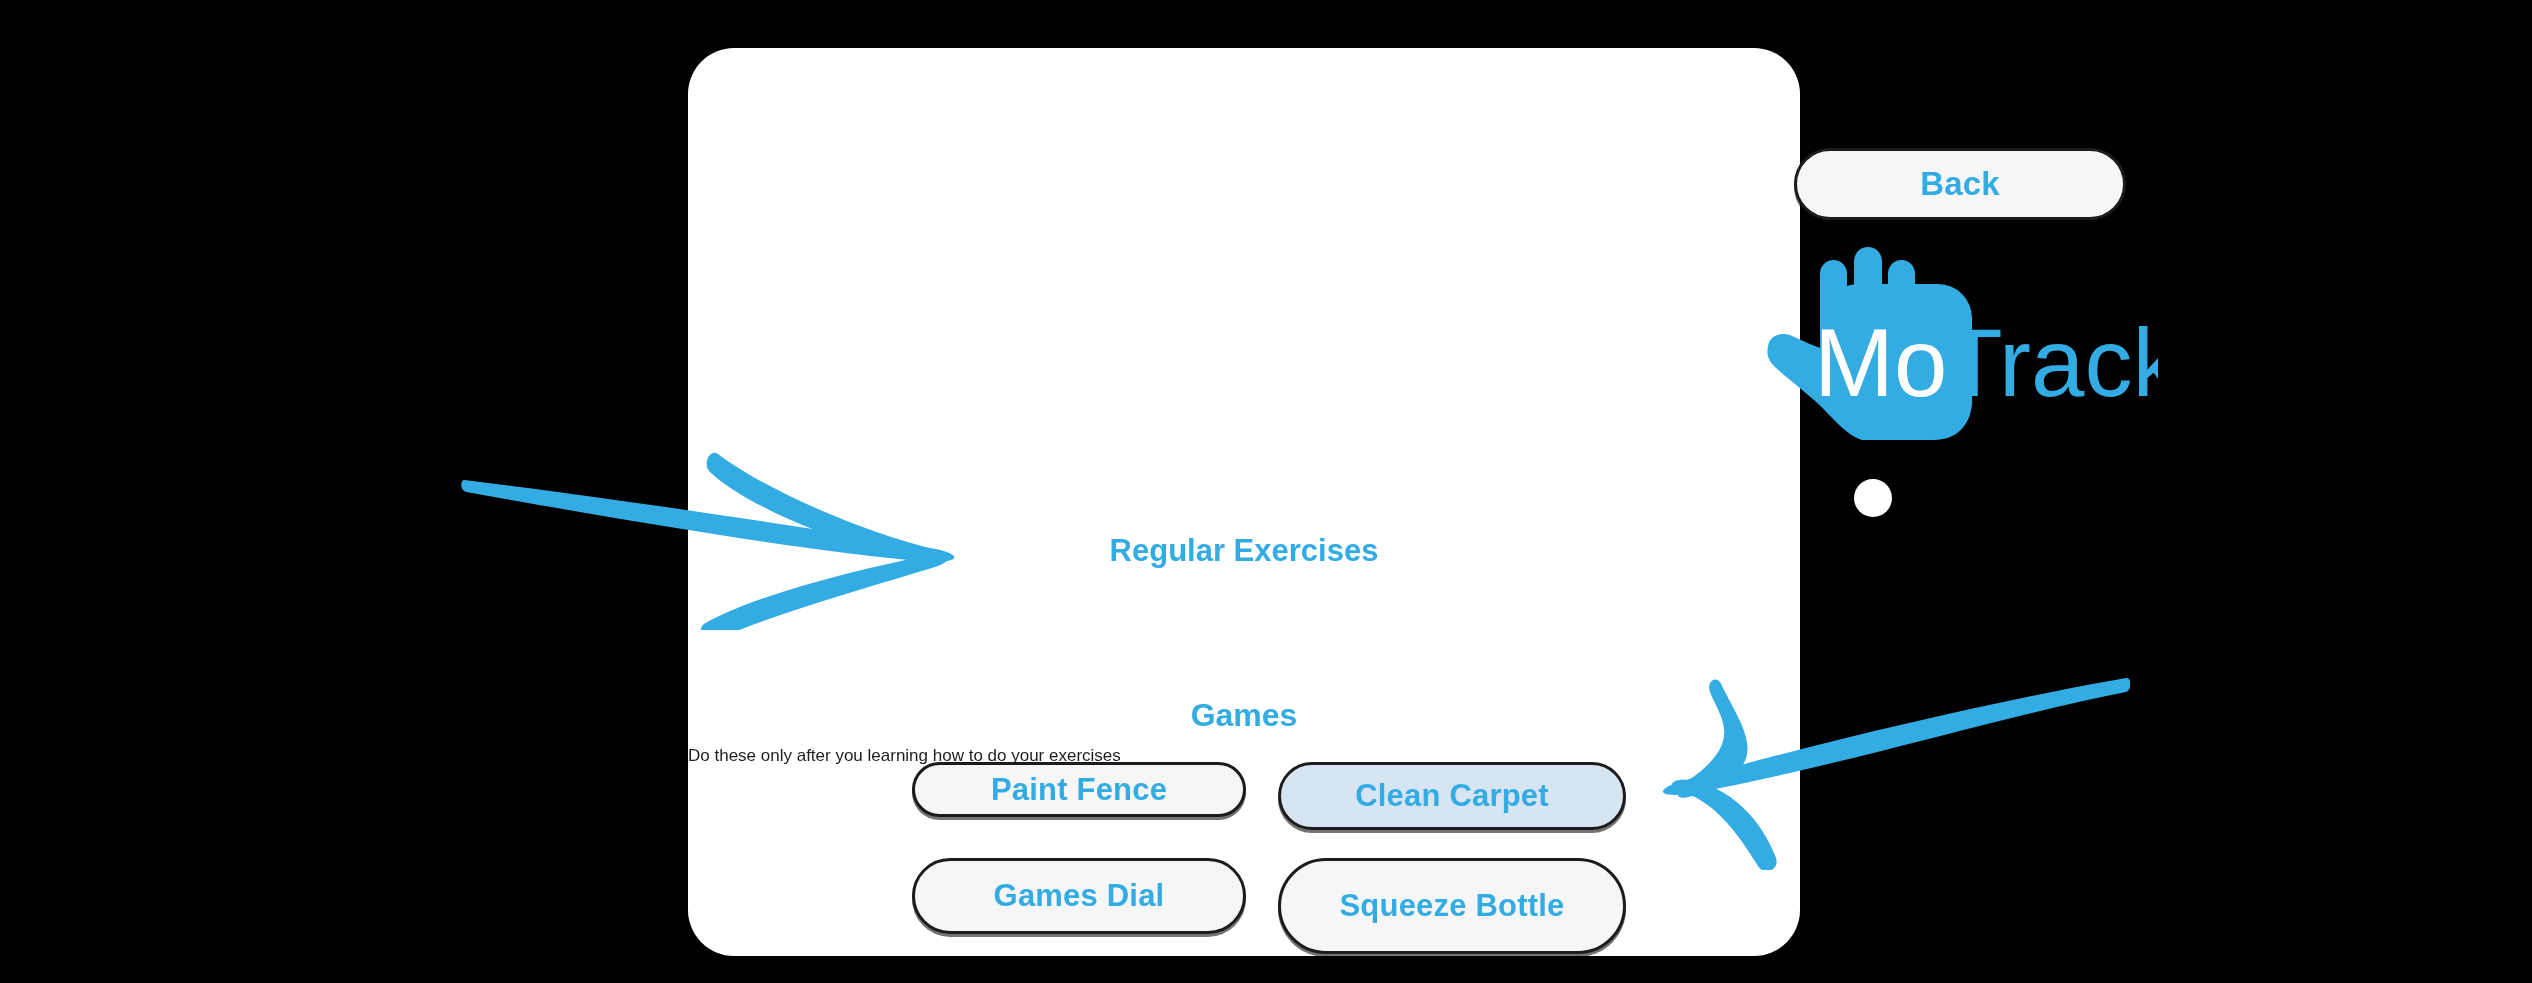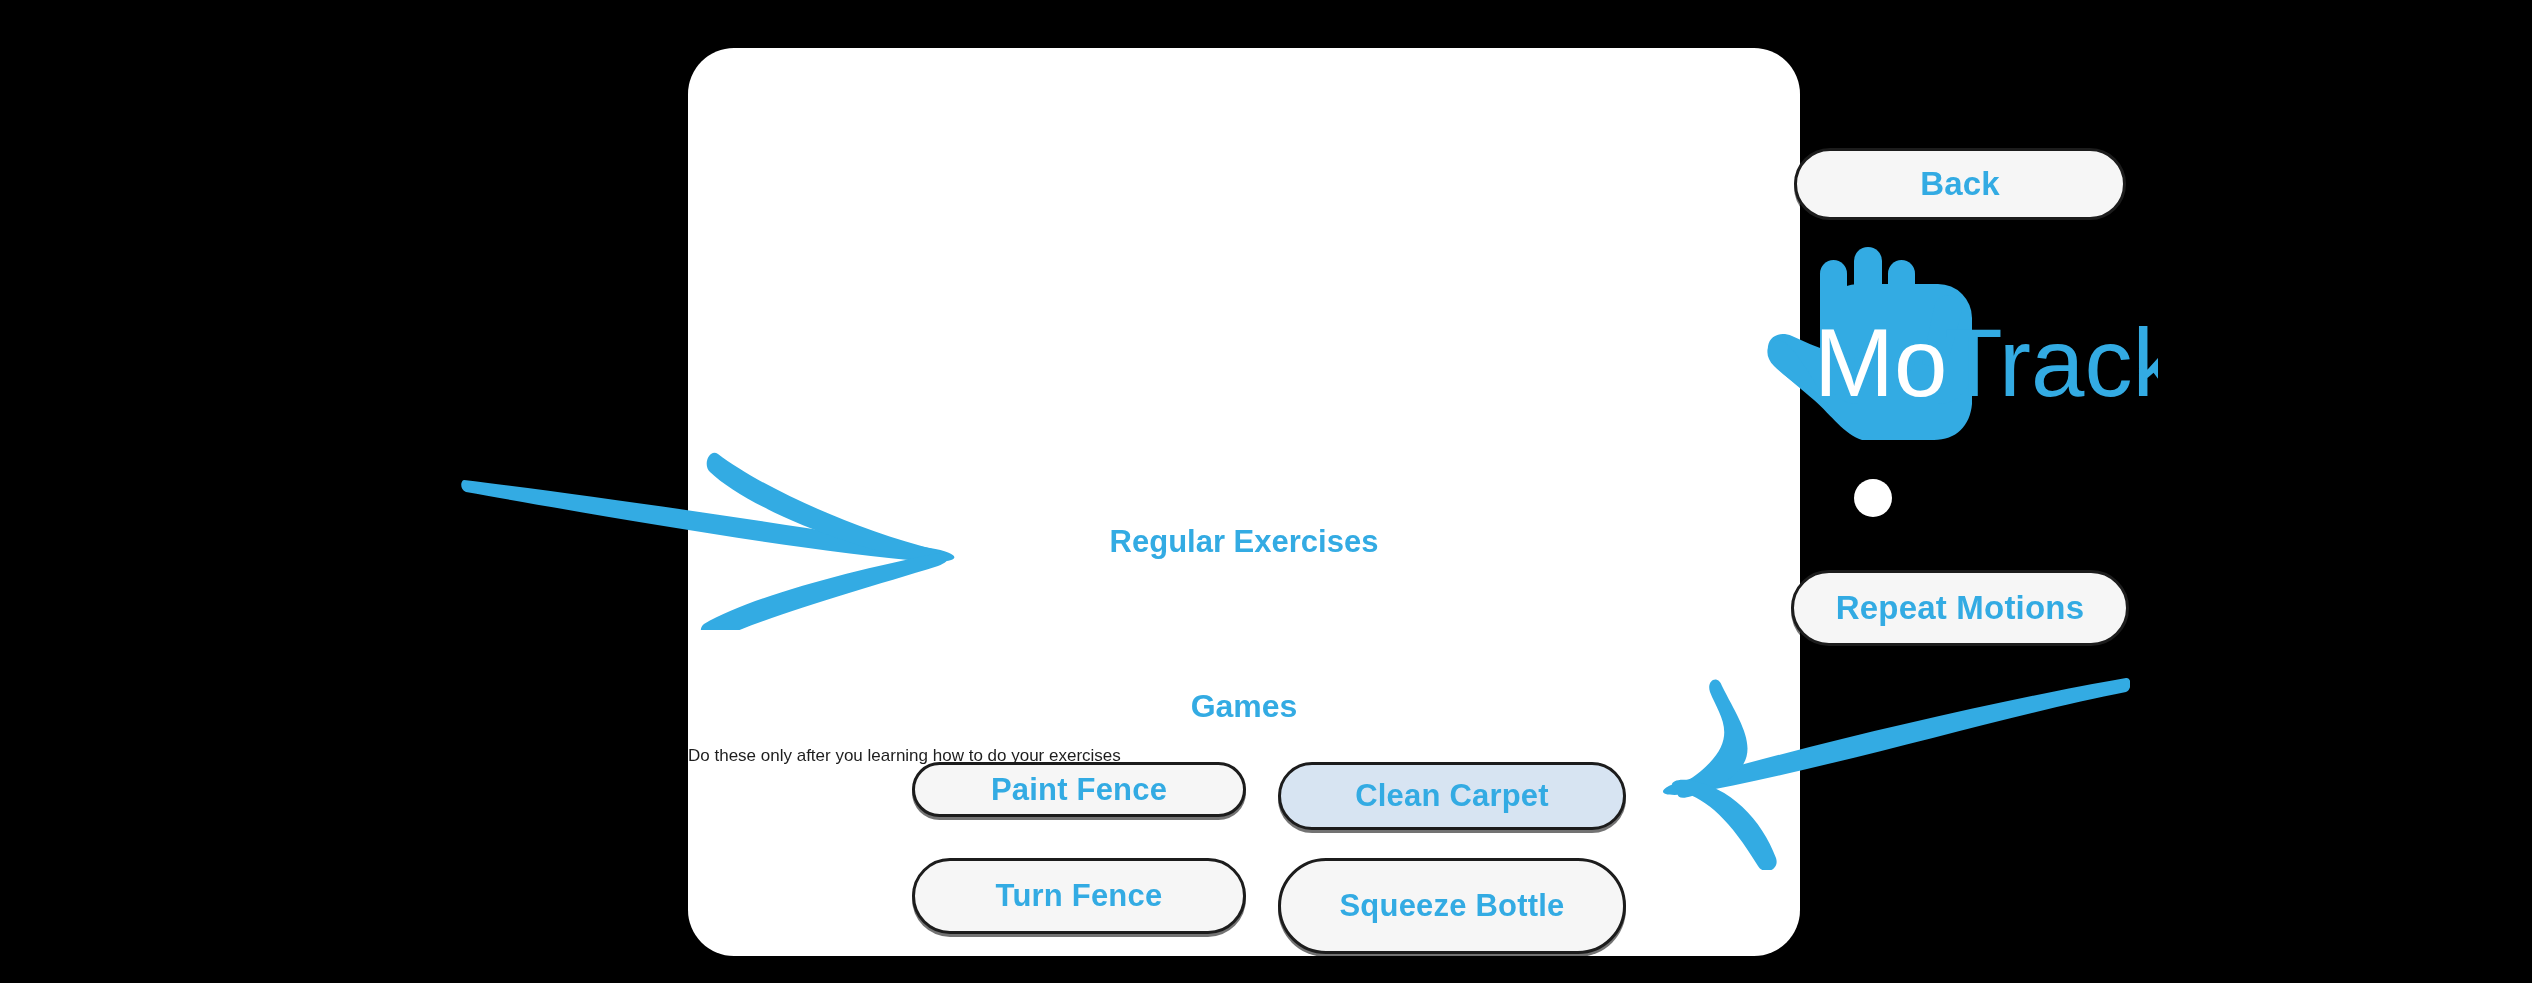--- a/index.html
+++ b/index.html
@@ -50,21 +50,21 @@
   }
   #logo-hand{position:absolute;left:0;top:0;width:400px;height:196px;}
   #logo-wordmark{
     position:absolute;left:0;top:0;width:400px;height:196px;
     pointer-events:none;
   }
 
   
   .section-title{
     position:absolute;width:1112px;left:0;text-align:center;
-    color:#33abe3;font-weight:bold;font-size:31px;
+    color:#33abe3;font-weight:bold;font-size:31px;margin-top:9px;
   }
   #regular-title{top:476px;}
   #games-title{top:640px;font-size:32px;}
   #games-subtitle{
     position:absolute;width:1112px;left:0;text-align:left;top:698px;
     color:#1e1e1e;font-size:17px;font-weight:normal;
   }
 
   
   #repeat-motions-button{
@@ -120,31 +120,30 @@
         </g>
       </svg>
       <svg id="logo-wordmark" viewBox="0 0 400 196">
         <text x="56" y="152" font-family="Liberation Sans, sans-serif" font-size="96" font-weight="normal" fill="#ffffff">Mo</text>
         <text x="186" y="152" font-family="Liberation Sans, sans-serif" font-size="96" font-weight="normal" fill="#33abe3">Track</text>
       </svg>
     </div>
 
     <div class="section-title" id="regular-title">Regular Exercises</div>
 
-    <div class="pill" id="repeat-motions-button">Repeat Motions</div>
 
     <div class="section-title" id="games-title">Games</div>
 
     <div id="games-subtitle">Do these only after you learning how to do your exercises</div>
 
     <div class="pill game-btn" id="game-paint-fence">Paint Fence</div>
 
     <div class="pill game-btn" id="game-clean-carpet">Clean Carpet</div>
 
-    <div class="pill game-btn" id="game-turn-dial">Turn Fence</div>
+    <div class="pill game-btn" id="game-turn-dial">Games Dial</div>
 
     <div class="pill game-btn" id="game-squeeze-bottle">Squeeze Bottle</div>
 
   </div>
 
   <svg class="annotation-arrow" id="arrow-left" viewBox="0 0 660 180">
     <g fill="#33abe3">
       <path d="M4 30 C120 44 330 74 470 98 C500 103 505 112 470 112
                C330 100 120 62 6 42 C0 40 0 31 4 30 Z"></path>
       <path d="M258 4 C300 36 390 78 476 100 C492 104 492 112 476 114

